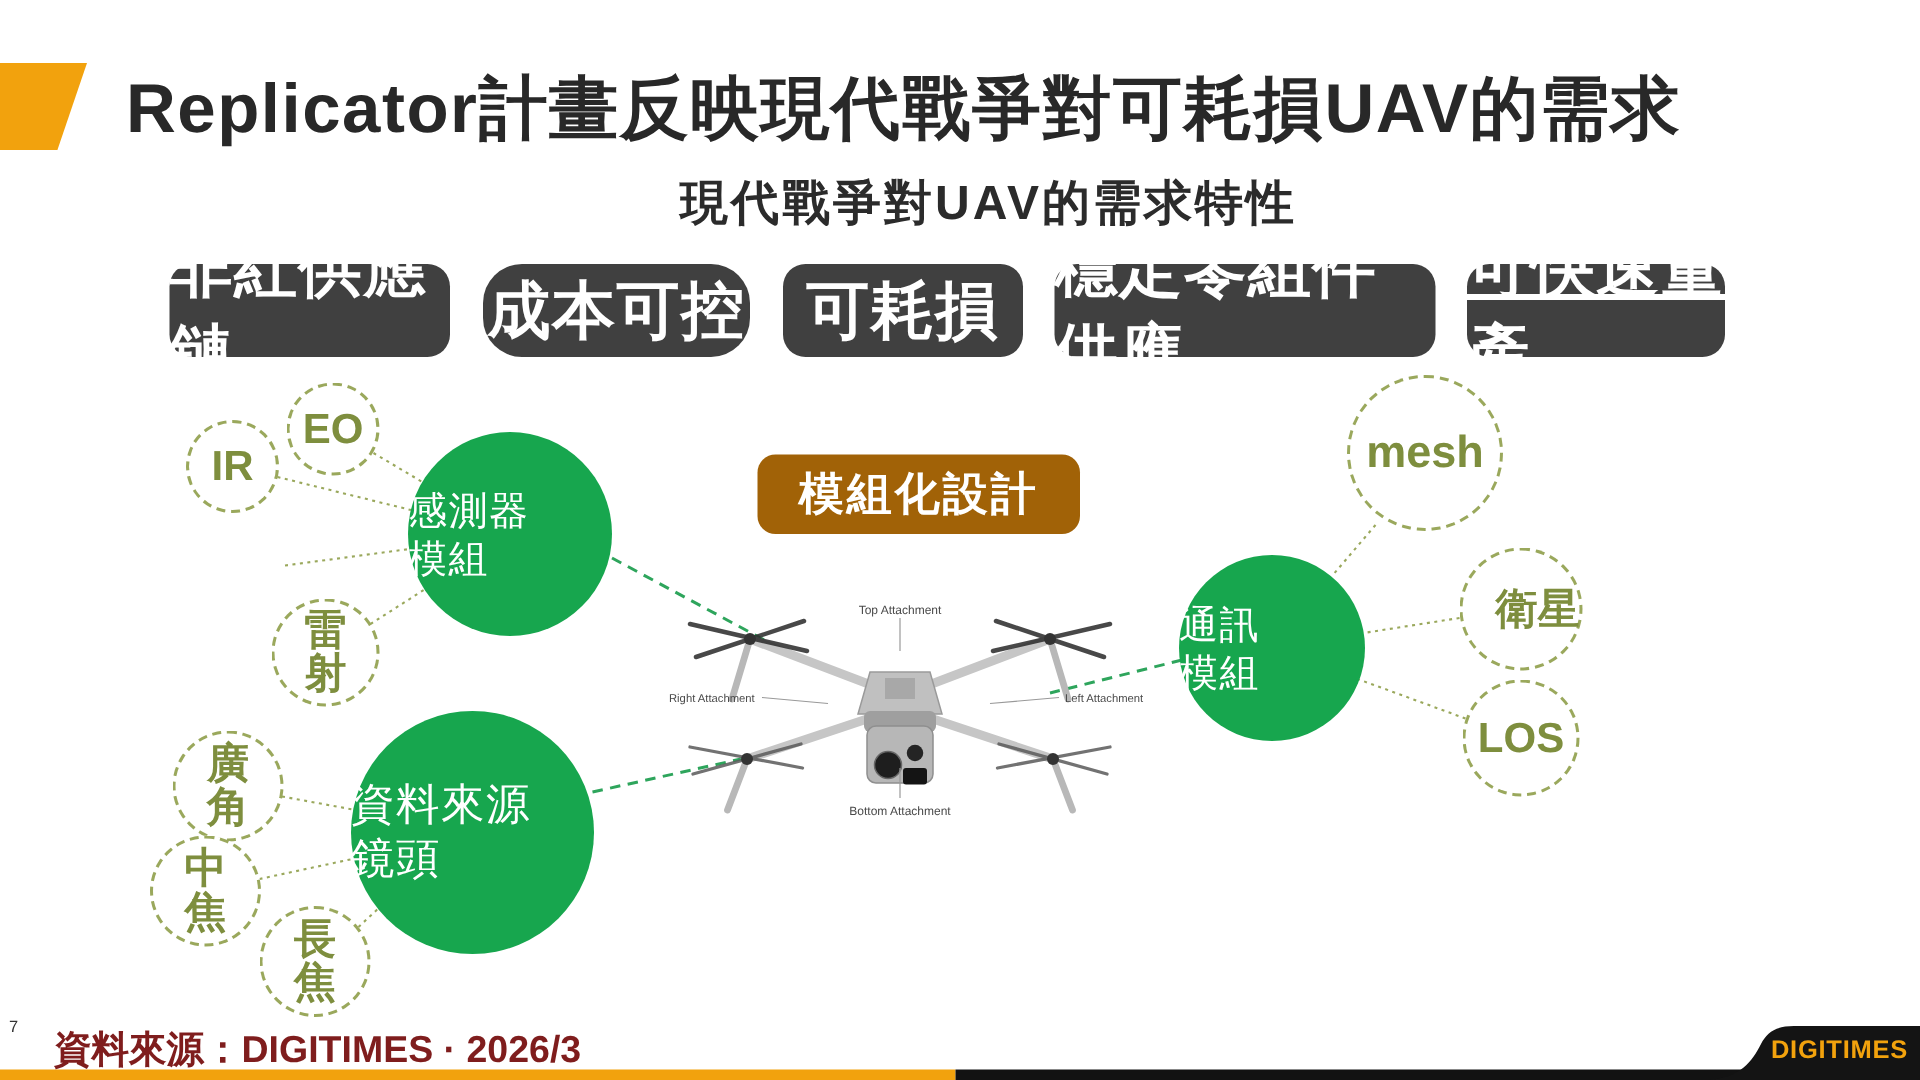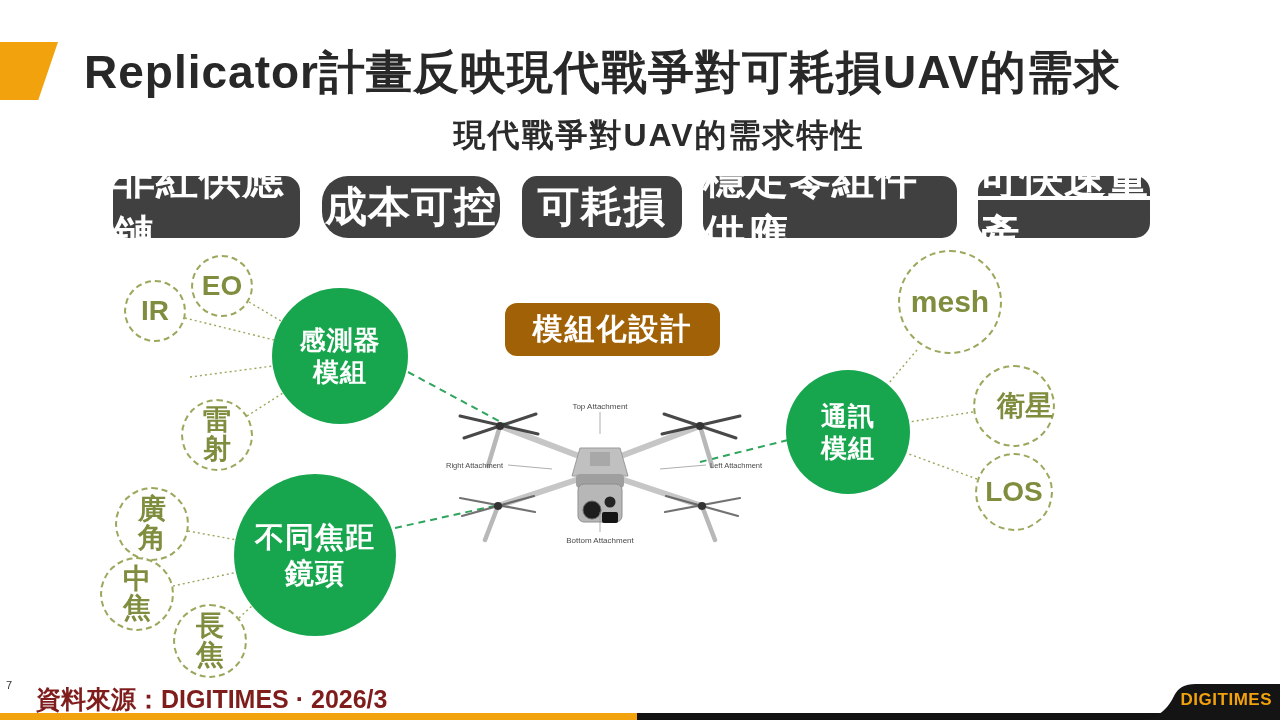--- a/index.html
+++ b/index.html
@@ -30,22 +30,22 @@
   .c-ir{left:124px;top:280px;width:62px;height:62px;}
   .c-rf{left:126px;top:350px;width:64px;height:64px;}
   .c-laser{left:181px;top:399px;width:72px;height:72px;}
   .c-wide{left:115px;top:487px;width:74px;height:74px;}
   .c-mid{left:100px;top:557px;width:74px;height:74px;}
   .c-tele{left:173px;top:604px;width:74px;height:74px;}
   .c-mesh{left:898px;top:250px;width:104px;height:104px;font-size:30px;}
   .c-sat{left:973px;top:365px;width:82px;height:82px;align-items:flex-end;}
   .c-los{left:975px;top:453px;width:78px;height:78px;}
   
-  .hub{position:absolute;background:#17A64E;border-radius:50%;color:#fff;font-weight:700;
-    display:flex;flex-direction:column;align-items:center;justify-content:center;
+  .hub{position:absolute;background:#17A64E;border-radius:50%;color:#fff;font-weight:400;
+    display:flex;flex-direction:column;align-items:flex-start;justify-content:center;
     text-align:center;line-height:1.25;letter-spacing:1px;}
   .h-sensor{left:272px;top:288px;width:136px;height:136px;font-size:26px;}
   .h-lens{left:234px;top:474px;width:162px;height:162px;font-size:29px;}
   .h-comm{left:786px;top:370px;width:124px;height:124px;font-size:26px;}
   
   .center-badge{position:absolute;left:505px;top:303px;width:215px;height:53px;background:#a16207;
     border-radius:12px;color:#fff;font-size:30px;font-weight:700;display:flex;align-items:center;
     justify-content:center;letter-spacing:2px;}
   
   .drone{position:absolute;left:430px;top:398px;width:340px;height:150px;}
@@ -123,21 +123,21 @@
     </div>
   <div class="sc c-los">
       <span>LOS</span>
     </div>
 
   <div class="hub h-sensor">
     <span>感測器</span>
     <span>模組</span>
   </div>
   <div class="hub h-lens">
-    <span>不同焦距</span>
+    <span>資料來源</span>
     <span>鏡頭</span>
   </div>
   <div class="hub h-comm">
     <span>通訊</span>
     <span>模組</span>
   </div>
 
   <div class="center-badge">模組化設計</div>
 
   <svg class="drone" viewBox="0 0 340 150">

